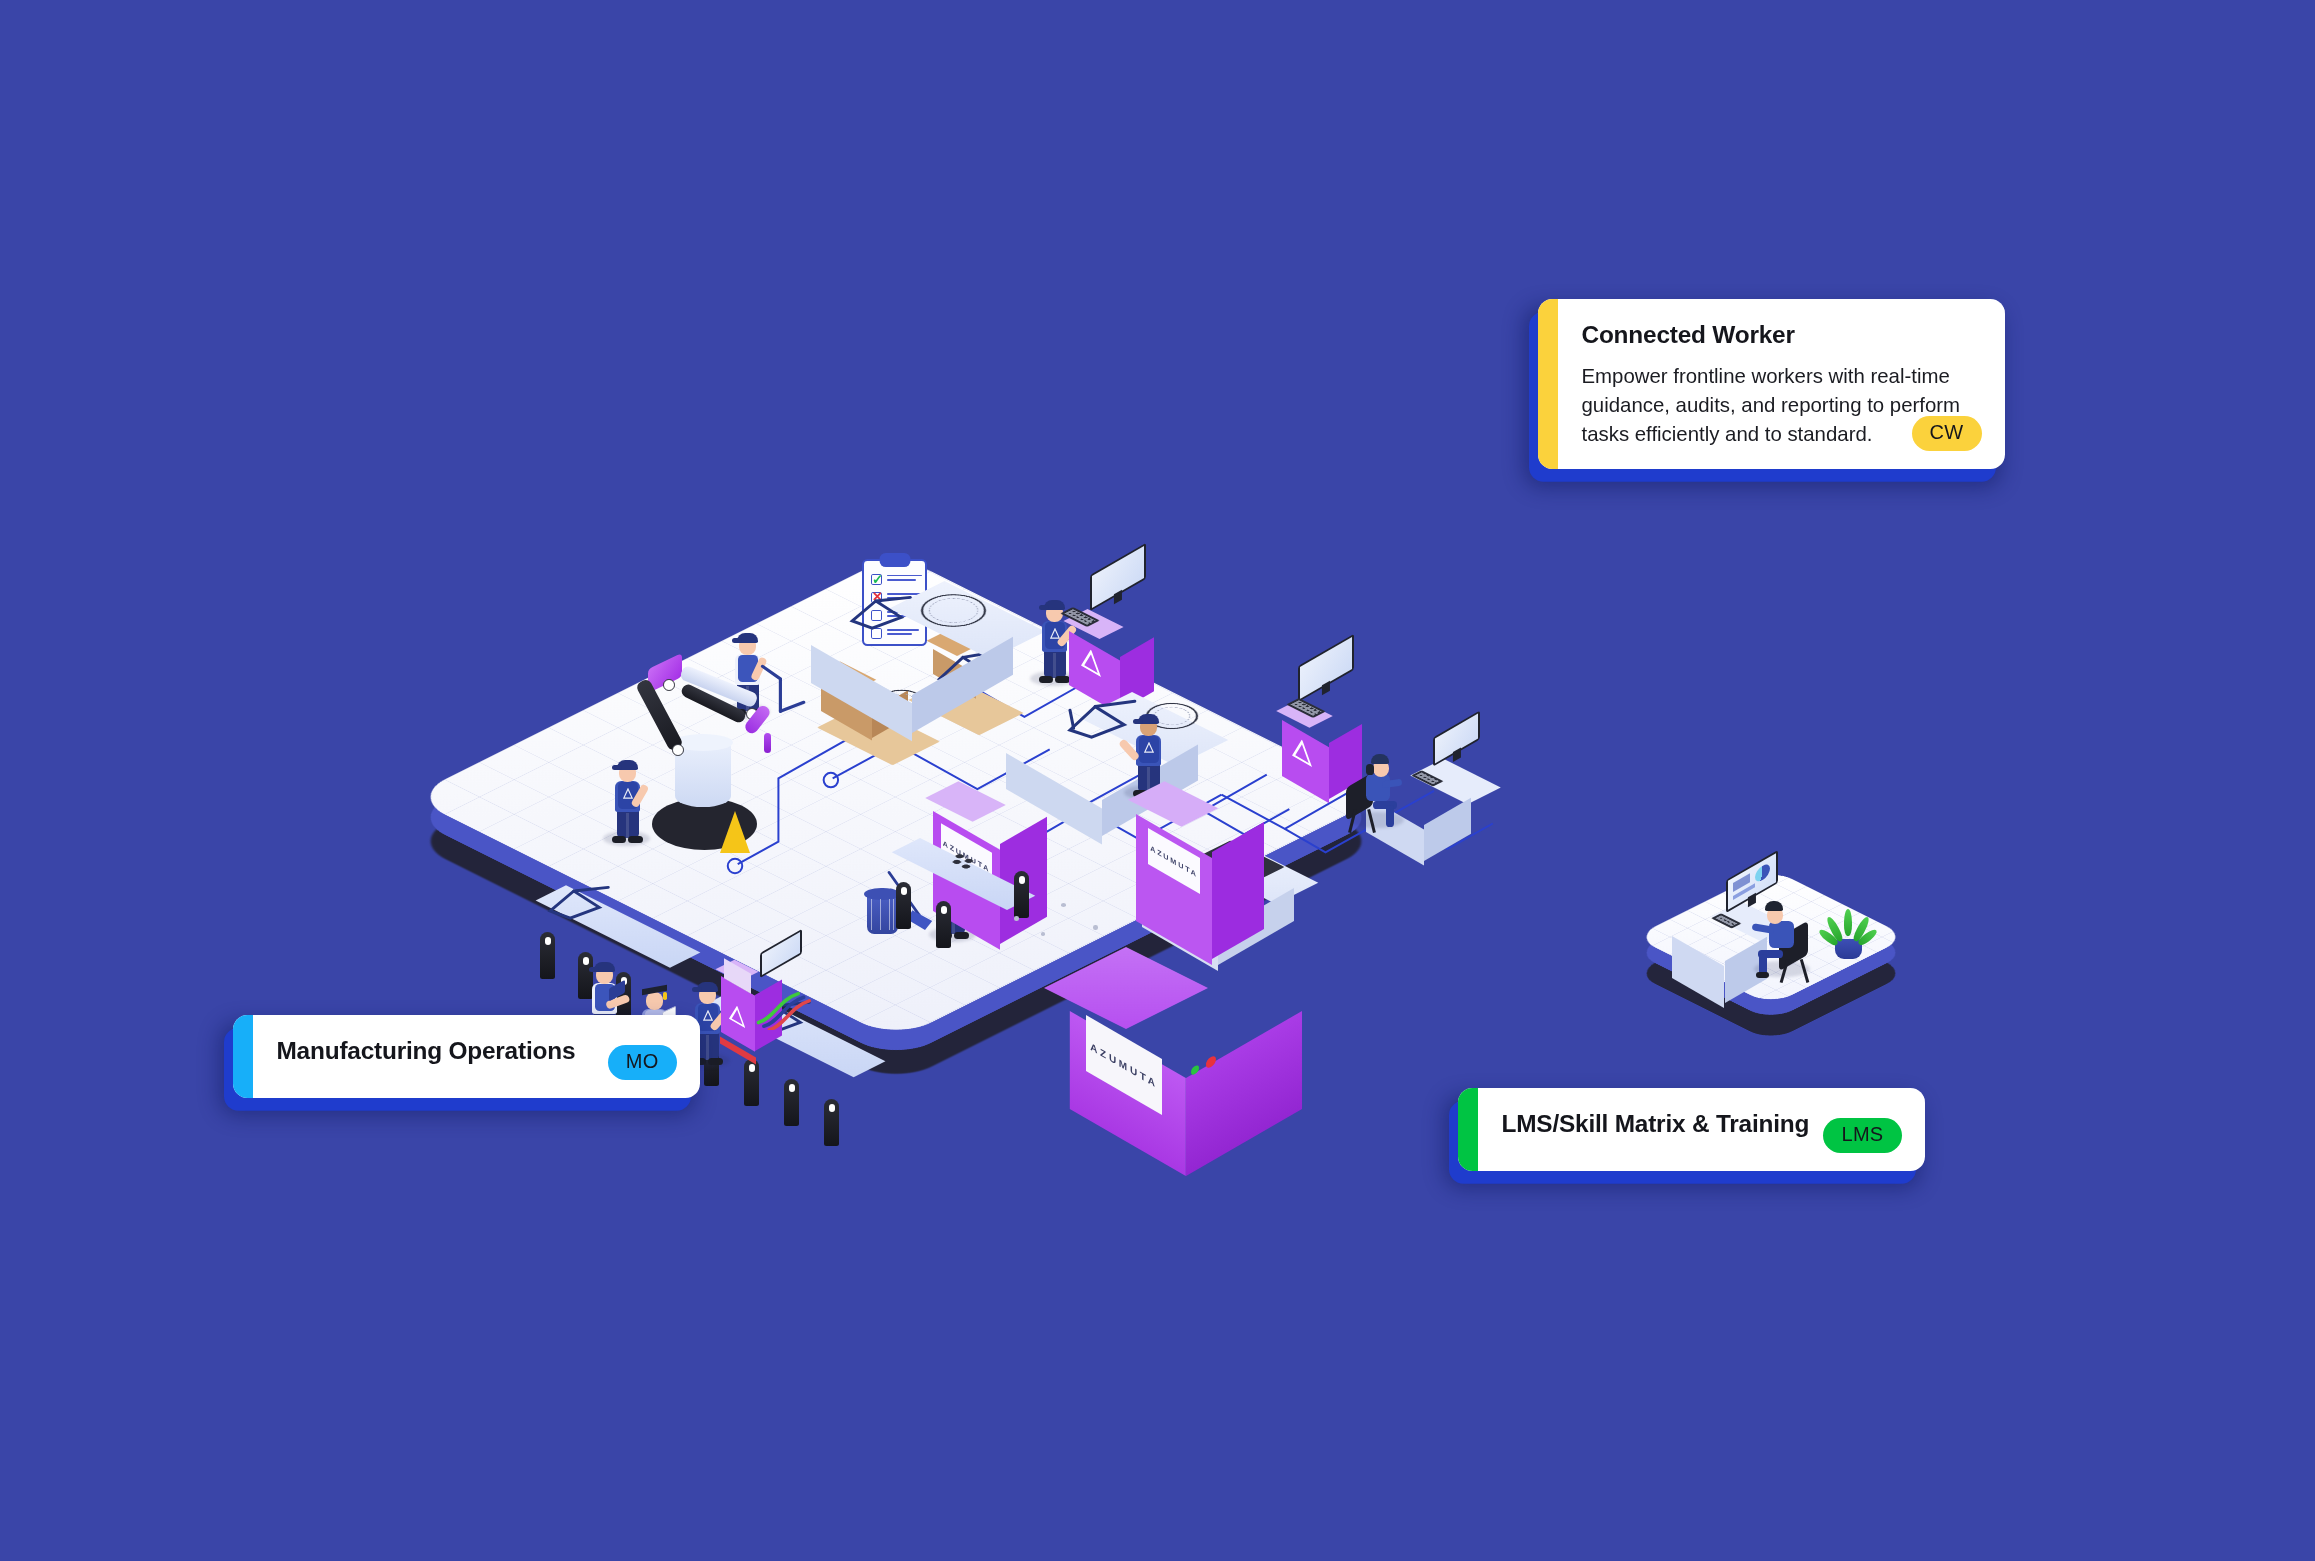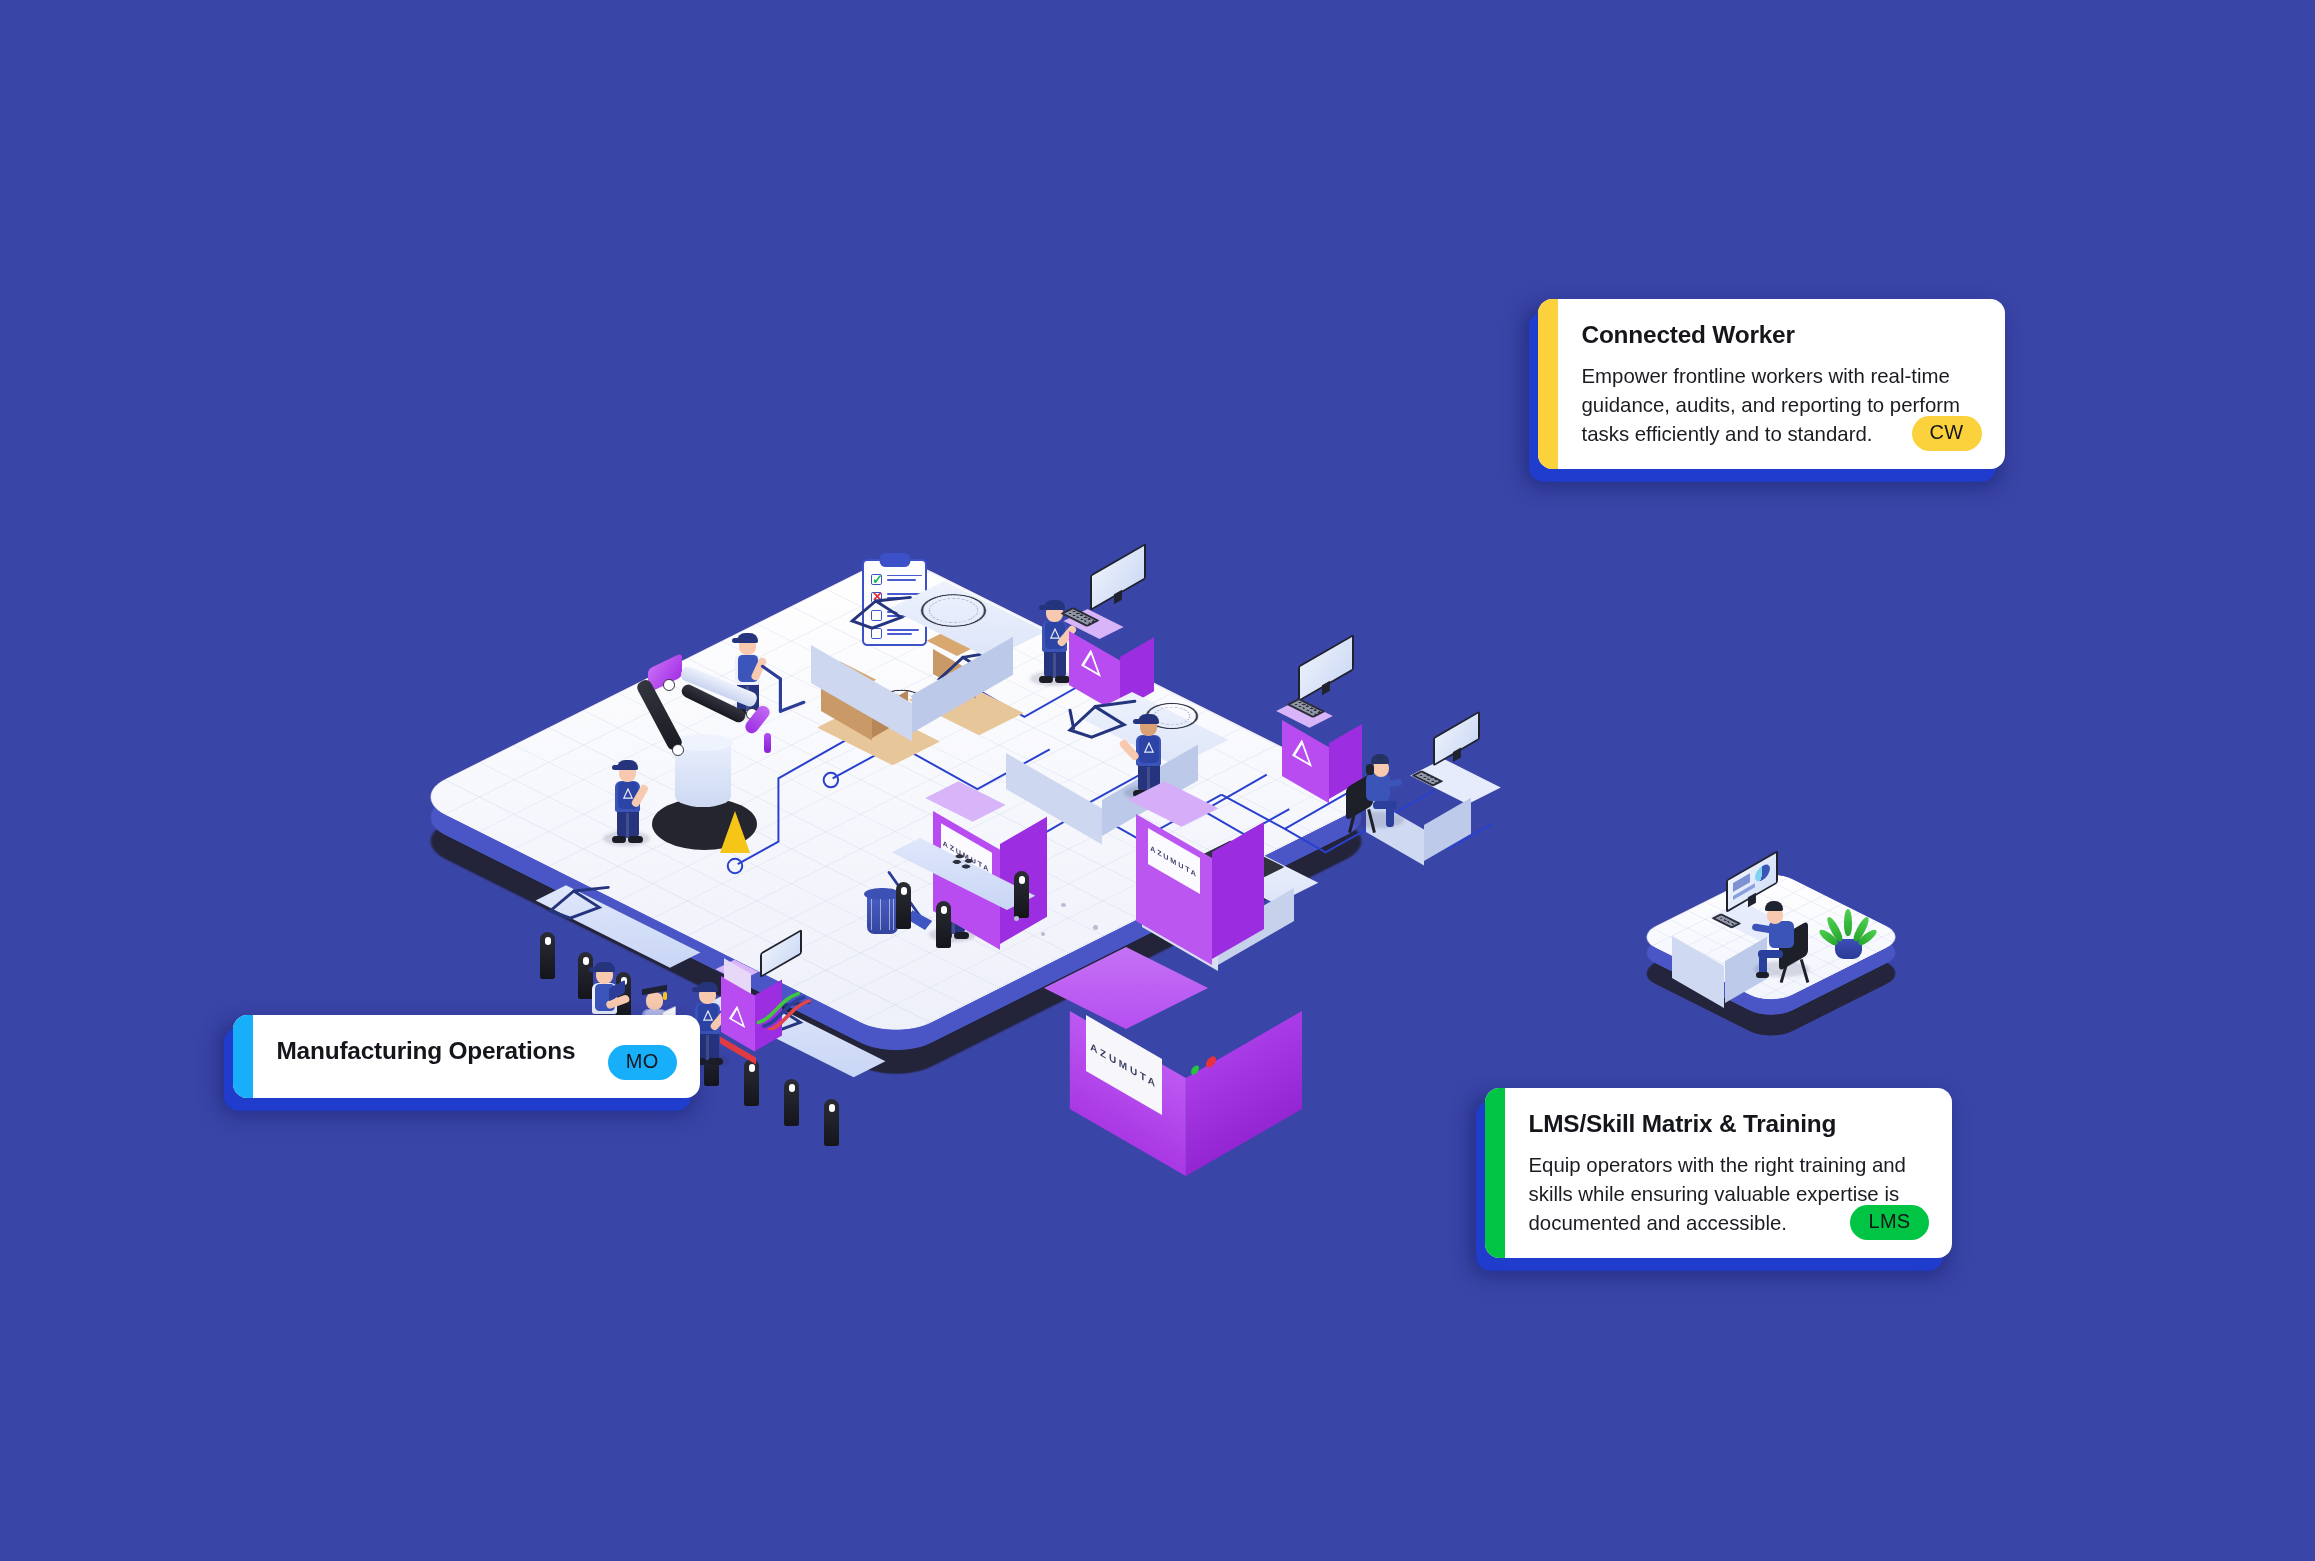--- a/index.html
+++ b/index.html
@@ -34,21 +34,21 @@
   }
   .card .badge {
     position:absolute; right:23.5px; bottom:18px;
     border-radius:904px; padding:5.4px 18px 6.3px;
     font-size:20px; color:#15161c; letter-spacing:0.3px;
     line-height:1.15;
   }
 
   #card-cw { left:1538px; top:299px;  width:467px;justify-content:flex-end; }
   #card-mo { left:233px;  top:1015px; width:467px; }
-  #card-lms{ left:1458px; top:1088px; width:467px;margin-left:27px; }
+  #card-lms{ left:1458px; top:1088px; width:467px; }
 
   
   .iso-wrap{
     position:absolute; left:507px; top:507px; width:1212px; height:633px;
   }
   .plat {
     position:absolute;
     width:688px; height:688px;
     left:45px; top:-54px;
     transform: rotateX(60deg) rotateZ(45deg);
@@ -814,19 +814,18 @@
     <div class="body">
       <div class="title">Manufacturing Operations</div>
       <div class="badge" style="background:#17aff9">MO</div>
     </div>
   </div>
 
   <div class="card" id="card-lms">
     <div class="accent" style="background:#00c443"></div>
     <div class="body">
       <div class="title">LMS/Skill Matrix &amp; Training</div>
-      <div class="desc">Equip operators with the right training and skills while ensuring valuable expertise is documented and accessible.</div>
       <div class="badge" style="background:#00c443">LMS</div>
     </div>
   </div>
 
 </div>
 
 
 </body></html>

